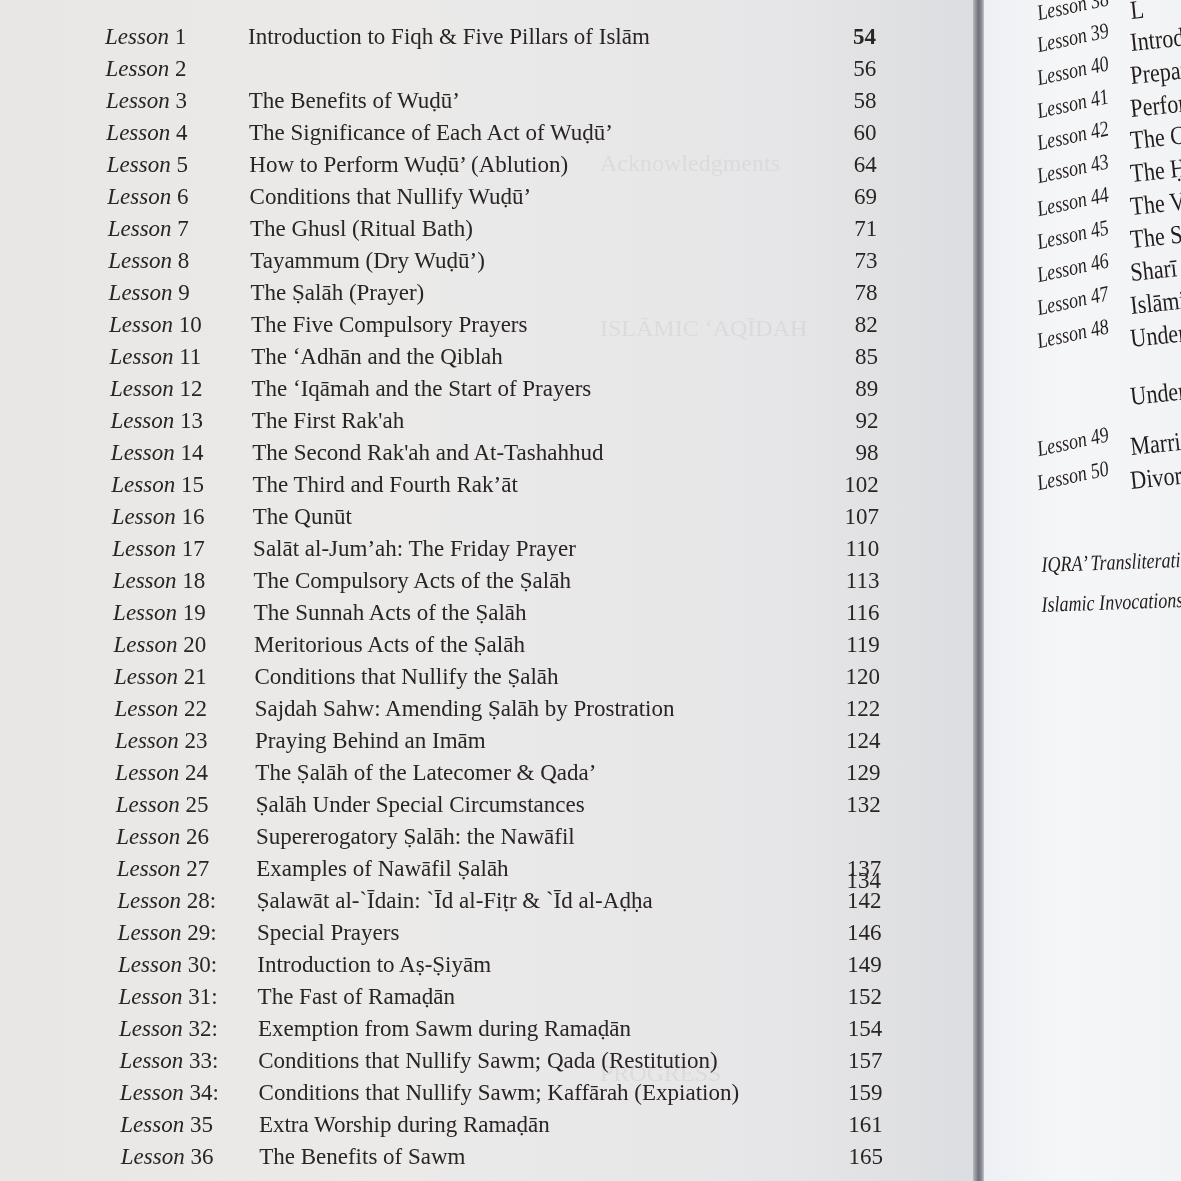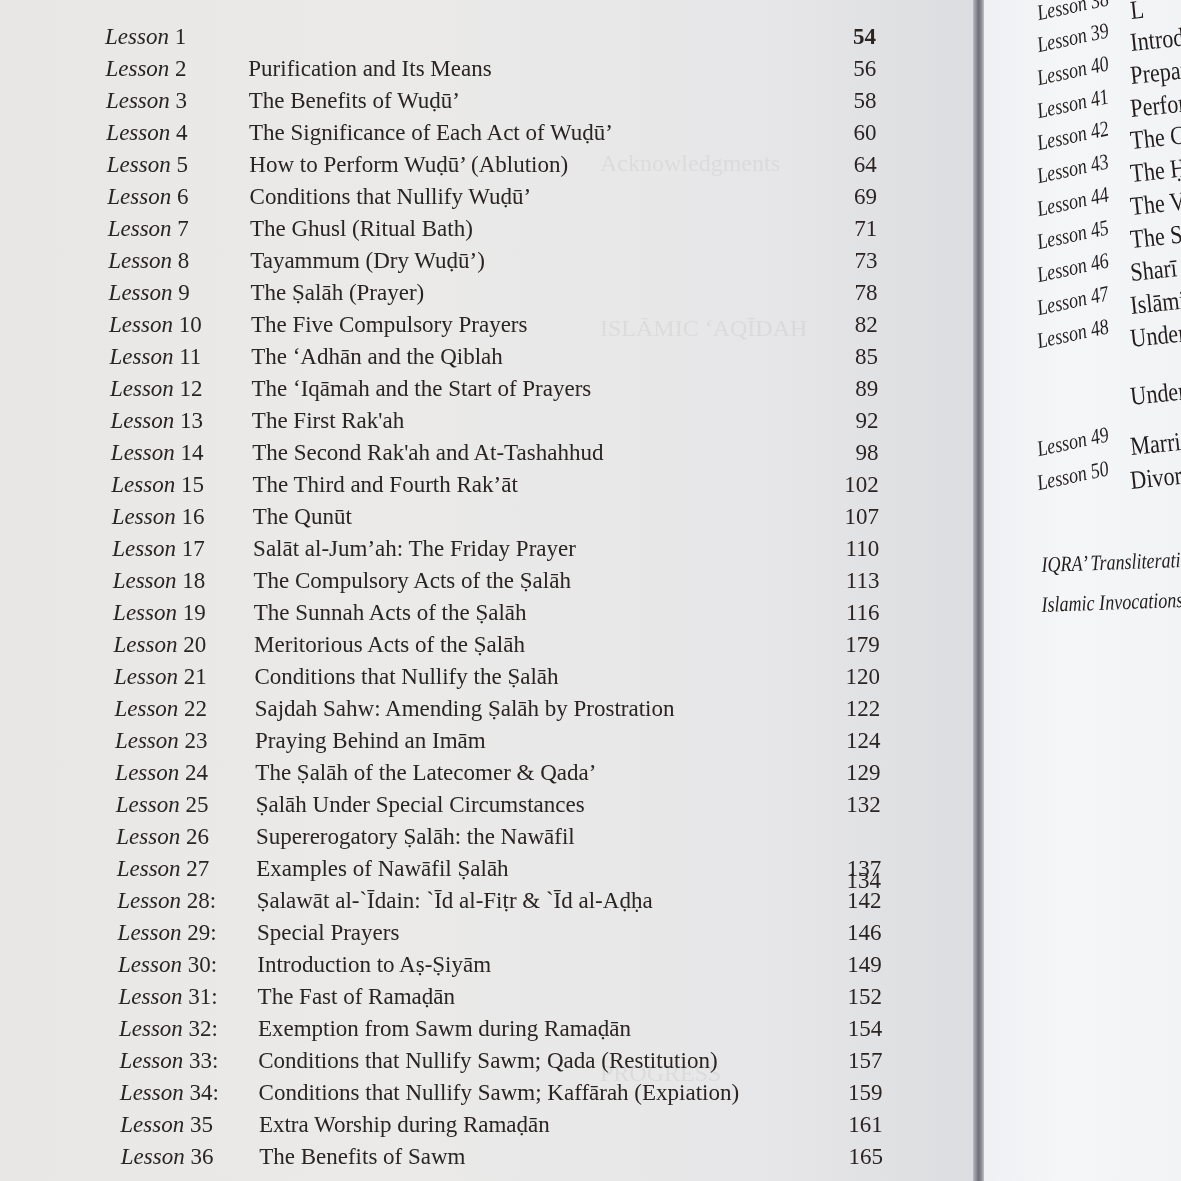--- a/index.html
+++ b/index.html
@@ -110,25 +110,25 @@
 
 <div class="left-page">
 
   <div class="ghost" style="left:600px;top:150px;">Acknowledgments</div>
   <div class="ghost" style="left:600px;top:315px;">ISLĀMIC ‘AQĪDAH</div>
   <div class="ghost" style="left:600px;top:1060px;">PROGRESS</div>
 
   <div id="toc-left">
       <div class="toc-row" style="top: 24px; left: 0px; width: 975px;">
         <span class="num" style="left: 105px;"><span>Lesson</span> <span class="n">1</span></span>
+        <span class="title" style="left: 248px;">Introduction to Fiqh &amp; Five Pillars of Islām</span>
         <span class="page" style="left: 826px; font-weight: bold;">54</span>
       </div>
       <div class="toc-row" style="top: 56px; left: 0px; width: 975px;">
         <span class="num" style="left: 105.45px;"><span>Lesson</span> <span class="n">2</span></span>
-        <span class="title" style="left: 248.32px;">Purification and Its Means</span>
         <span class="page" style="left: 826.2px;">56</span>
       </div>
       <div class="toc-row" style="top: 88px; left: 0px; width: 975px;">
         <span class="num" style="left: 105.9px;"><span>Lesson</span> <span class="n">3</span></span>
         <span class="title" style="left: 248.64px;">The Benefits of Wuḍū’</span>
         <span class="page" style="left: 826.4px;">58</span>
       </div>
       <div class="toc-row" style="top: 120px; left: 0px; width: 975px;">
         <span class="num" style="left: 106.35px;"><span>Lesson</span> <span class="n">4</span></span>
         <span class="title" style="left: 248.96px;">The Significance of Each Act of Wuḍū’</span>
@@ -205,21 +205,21 @@
         <span class="page" style="left: 829.4px;">113</span>
       </div>
       <div class="toc-row" style="top: 600px; left: 0px; width: 975px;">
         <span class="num" style="left: 113.1px; text-align: right;"><span>Lesson</span> <span class="n">19</span></span>
         <span class="title" style="left: 253.76px;">The Sunnah Acts of the Ṣalāh</span>
         <span class="page" style="left: 829.6px;">116</span>
       </div>
       <div class="toc-row" style="top: 632px; left: 0px; width: 975px;">
         <span class="num" style="left: 113.55px;"><span>Lesson</span> <span class="n">20</span></span>
         <span class="title" style="left: 254.08px;">Meritorious Acts of the Ṣalāh</span>
-        <span class="page" style="left: 829.8px;">179</span>
+        <span class="page" style="left: 829.8px;">119</span>
       </div>
       <div class="toc-row" style="top: 664px; left: 0px; width: 975px;">
         <span class="num" style="left: 114px;"><span>Lesson</span> <span class="n">21</span></span>
         <span class="title" style="left: 254.4px;">Conditions that Nullify the Ṣalāh</span>
         <span class="page" style="left: 830px;">120</span>
       </div>
       <div class="toc-row" style="top: 696px; left: 0px; width: 975px;">
         <span class="num" style="left: 114.45px;"><span>Lesson</span> <span class="n">22</span></span>
         <span class="title" style="left: 254.72px;">Sajdah Sahw:  Amending Ṣalāh by Prostration</span>
         <span class="page" style="left: 830.2px;">122</span>

